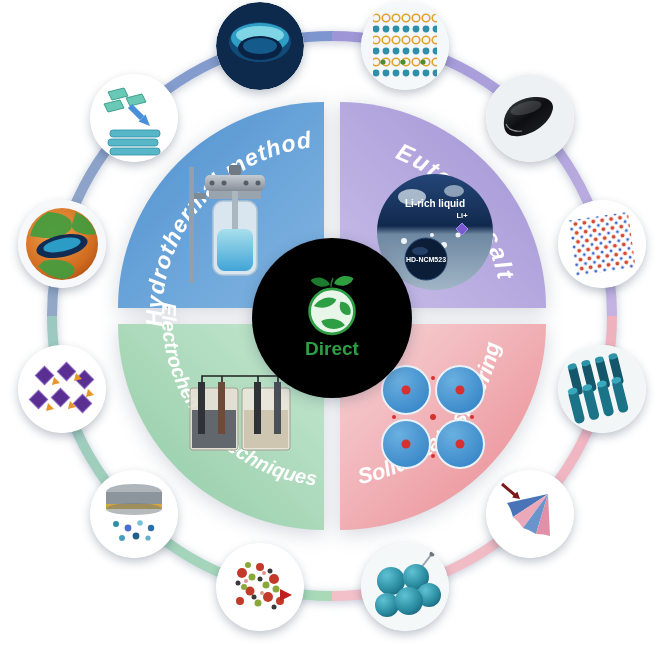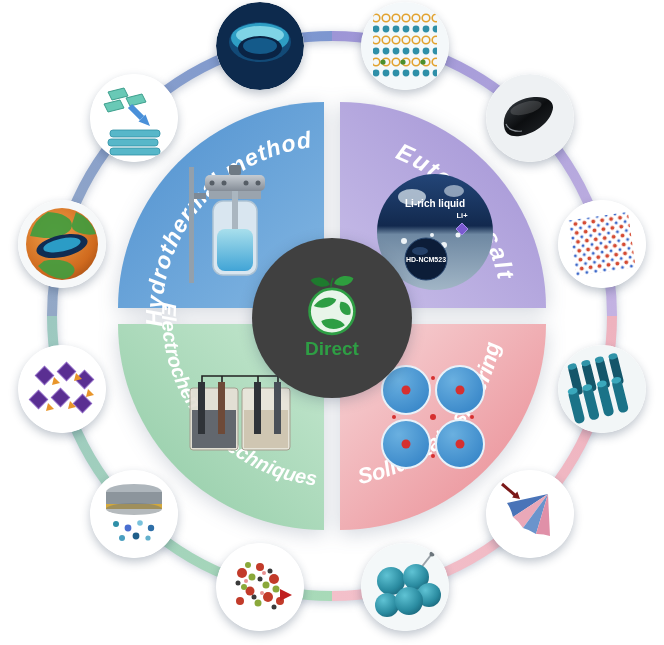--- a/index.html
+++ b/index.html
@@ -3,21 +3,21 @@
 <meta charset="utf-8">
 <style>
   * { margin:0; padding:0; box-sizing:border-box; }
   html,body { background:#ffffff; font-family:"Liberation Sans", sans-serif; }
   .stage { position:relative; width:664px; height:645px; background:#ffffff; overflow:hidden; }
   .layer { position:absolute; left:0; top:0; }
   .ring-svg { filter: drop-shadow(0 2px 5px rgba(60,80,120,.30)); }
   .quad-svg { filter: drop-shadow(0 4px 10px rgba(50,70,100,.22)); }
   .art { position:absolute; }
   .center-badge { position:absolute; left:252px; top:238px; width:160px; height:160px;
-    background:#404040; border-radius:50%; box-shadow:0 3px 14px rgba(30,50,80,.25);
+    background:#000000; border-radius:50%; box-shadow:0 3px 14px rgba(30,50,80,.25);
     display:flex; flex-direction:column; align-items:center; justify-content:center; gap:1px; z-index:5; }
   .center-title { color:#2e9e44; font-weight:bold; font-size:19px; line-height:1.18; text-align:center; }
   .sat { position:absolute; width:88px; height:88px; border-radius:50%; background:#ffffff;
     box-shadow:0 4px 10px rgba(30,50,80,.28); overflow:hidden; z-index:6; }
   .sat svg { display:block; width:100%; height:100%; }
   .qlabel { fill:#ffffff; font-weight:bold; font-style:italic; font-family:"Liberation Sans", sans-serif; }
   .inset-label { font-family:"Liberation Sans", sans-serif; font-weight:bold; fill:#ffffff; }
 </style>
 </head>
 <body>

